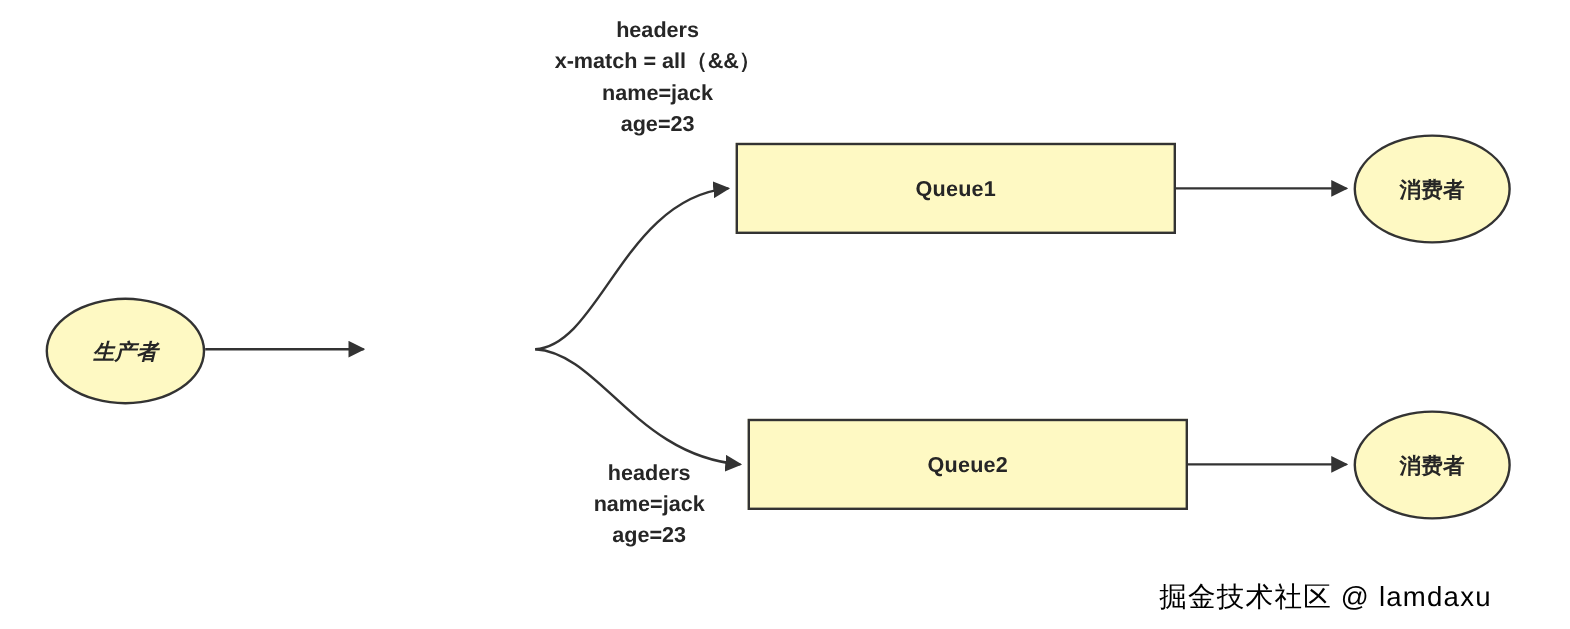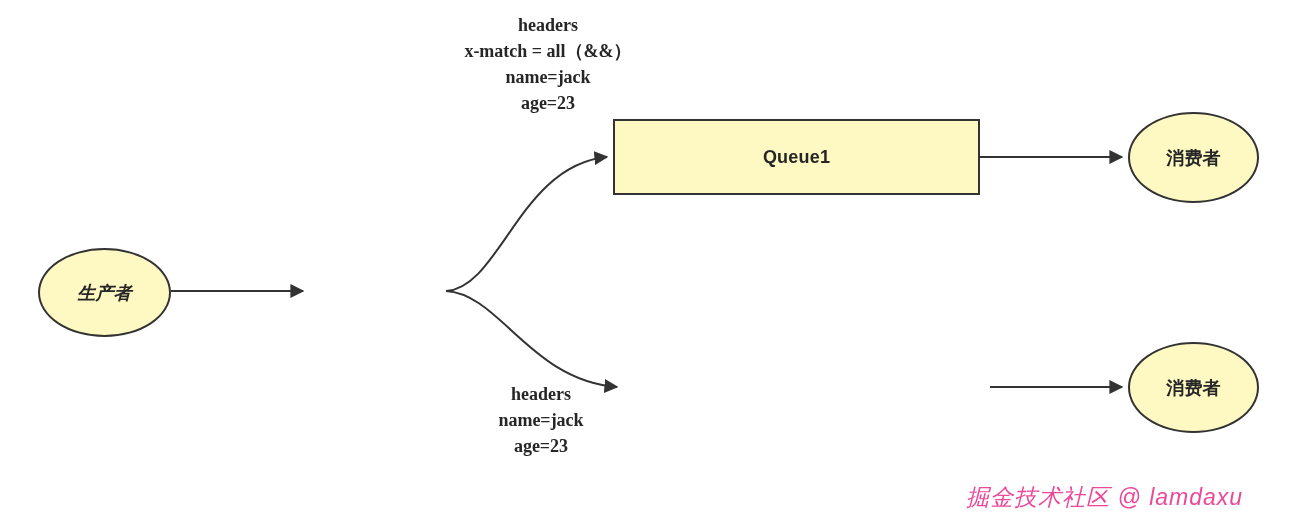--- a/index.html
+++ b/index.html
@@ -49,30 +49,28 @@
     position: absolute;
     color: #262626;
     font-weight: bold;
     font-size: 18px;
     line-height: 26px;
     text-align: center;
     white-space: nowrap;
   }
   .edge-label div {
     white-space: nowrap;
-    font-family: Liberation Serif, serif;
   }
   .watermark {
     position: absolute;
-    color: #ec4899;
+    color: #000000;
     font-size: 23px;
     font-weight: normal;
     letter-spacing: 1px;
     white-space: nowrap;
-    font-style: italic;
   }
 </style>
 </head>
 <body>
 
 <div id="canvas">
 
   <svg id="wires" viewBox="0 0 1308 524" width="1308" height="524" xmlns="http://www.w3.org/2000/svg">
     <defs>
       <marker id="arrow" viewBox="0 0 10 10" refX="9" refY="5" markerWidth="7" markerHeight="7" orient="auto-start-reverse">
@@ -93,20 +91,23 @@
 
   <div class="node ellipse" style="left:38px; top:248px; width:133px; height:89px;font-style:italic;">
     <span class="node-label">生产者</span>
   </div>
 
 
   <div class="node rect" style="left:613px; top:119px; width:367px; height:76px;">
     <span class="node-label">Queue1</span>
   </div>
 
+  <div class="node rect" style="left:623px; top:349px; width:367px; height:76px;">
+    <span class="node-label">Queue2</span>
+  </div>
 
   <div class="node ellipse" style="left:1128px; top:112px; width:131px; height:91px;">
     <span class="node-label">消费者</span>
   </div>
 
   <div class="node ellipse" style="left:1128px; top:342px; width:131px; height:91px;">
     <span class="node-label">消费者</span>
   </div>
 
   <div class="edge-label" style="left:418px; top:12px; width:260px;">

